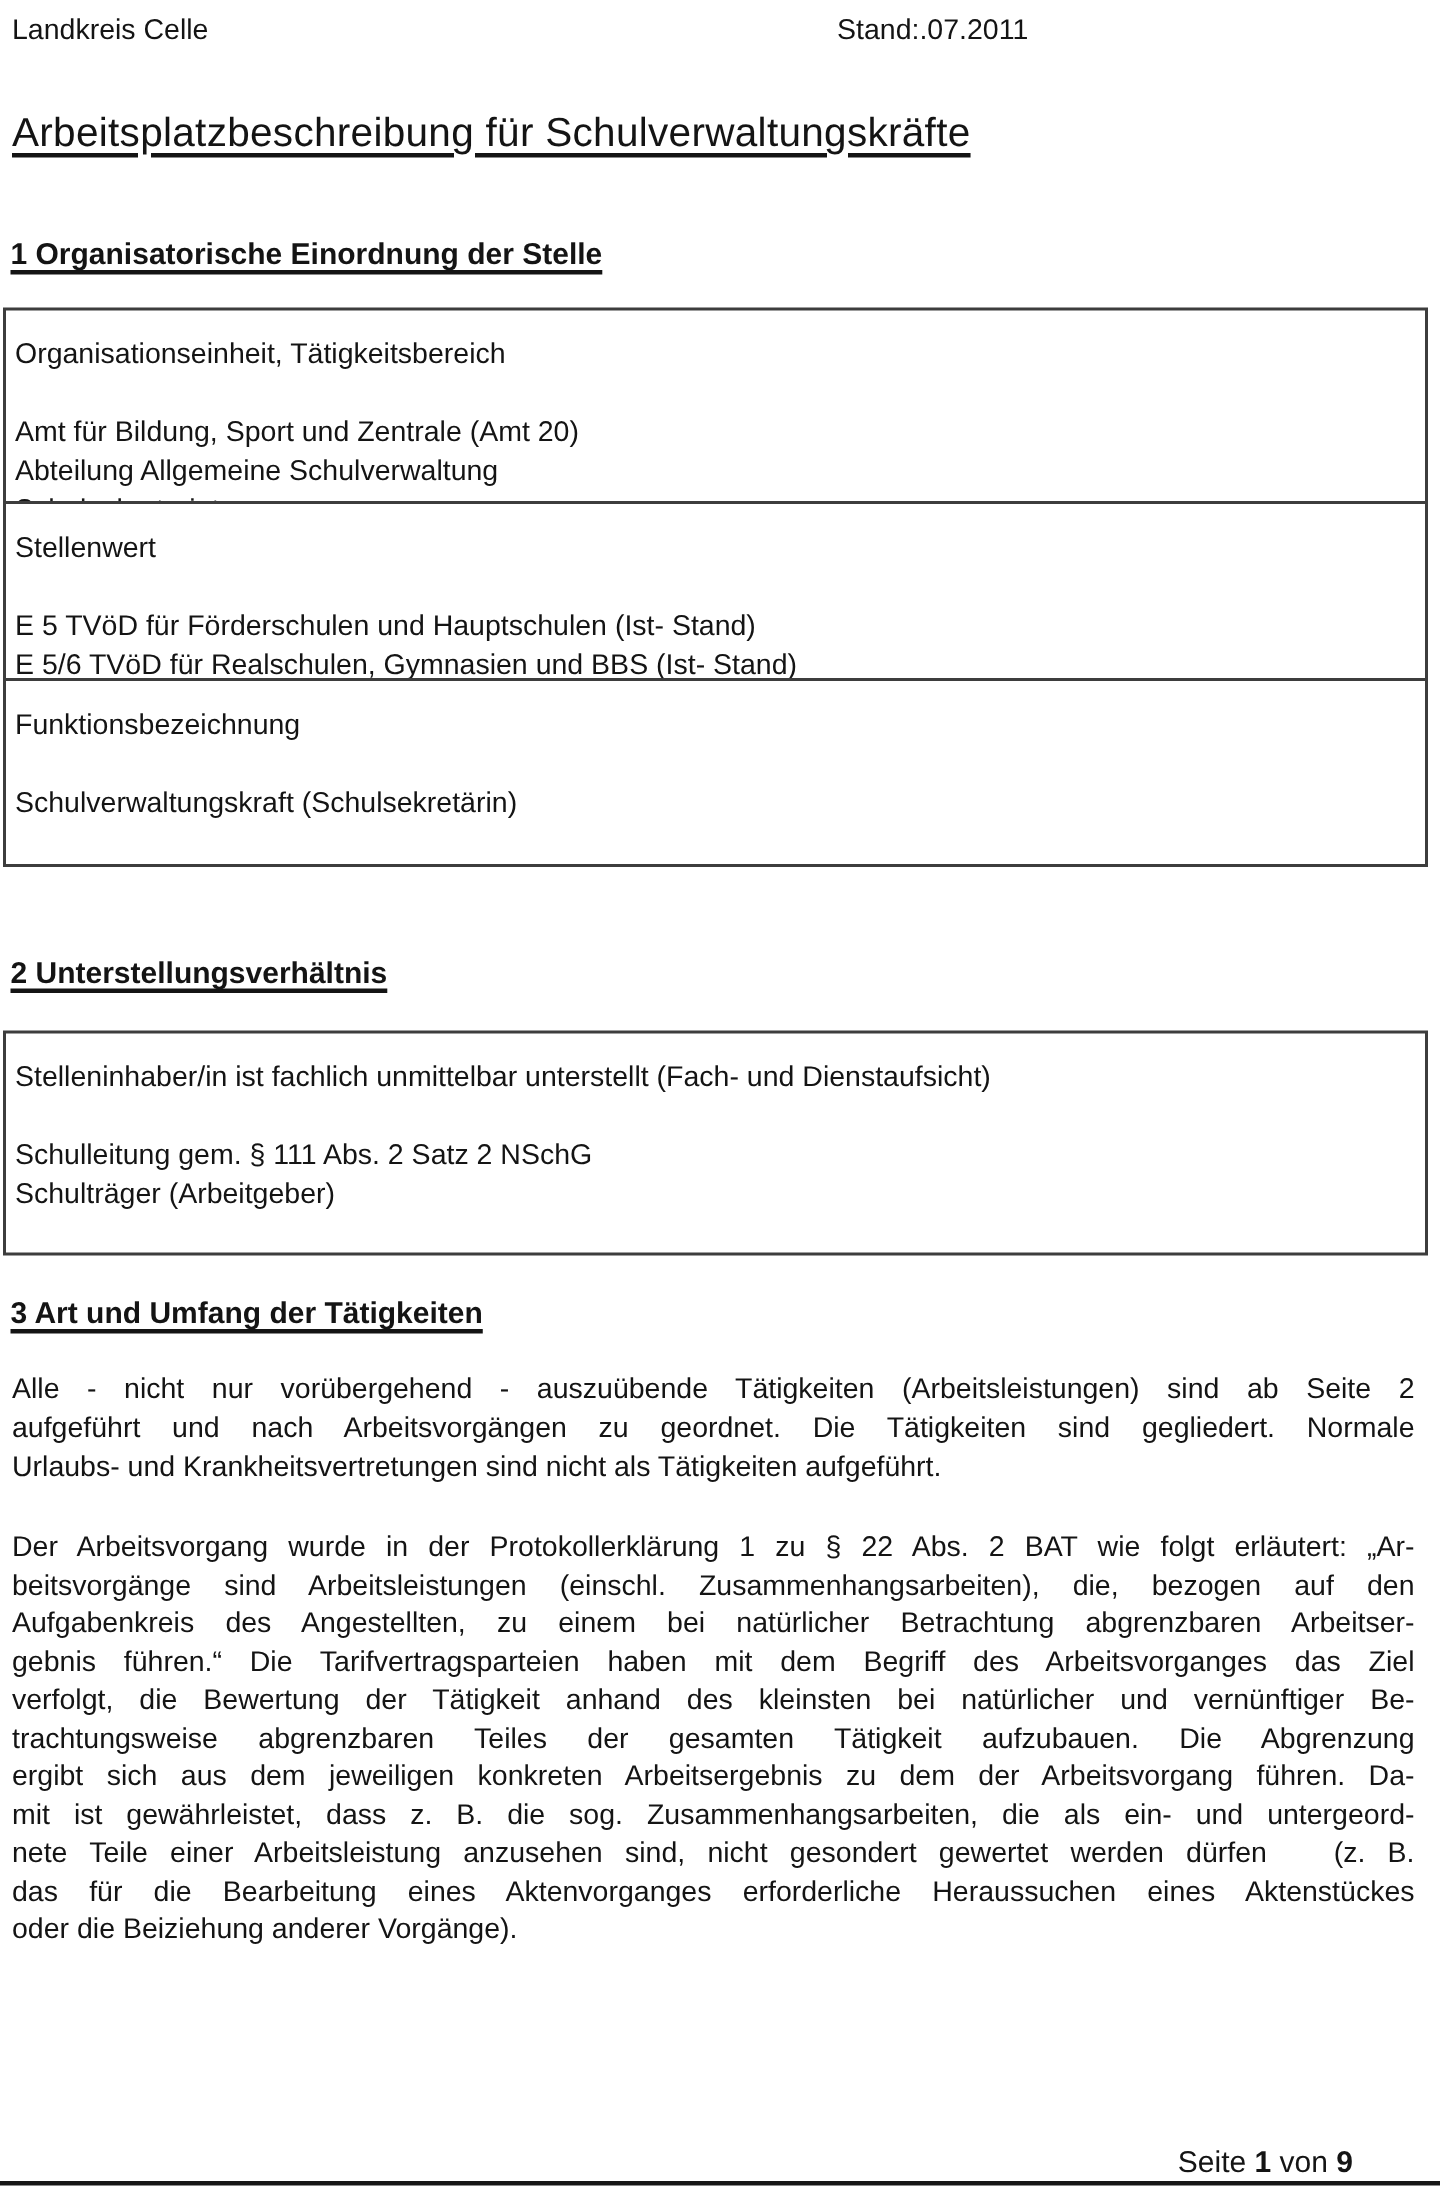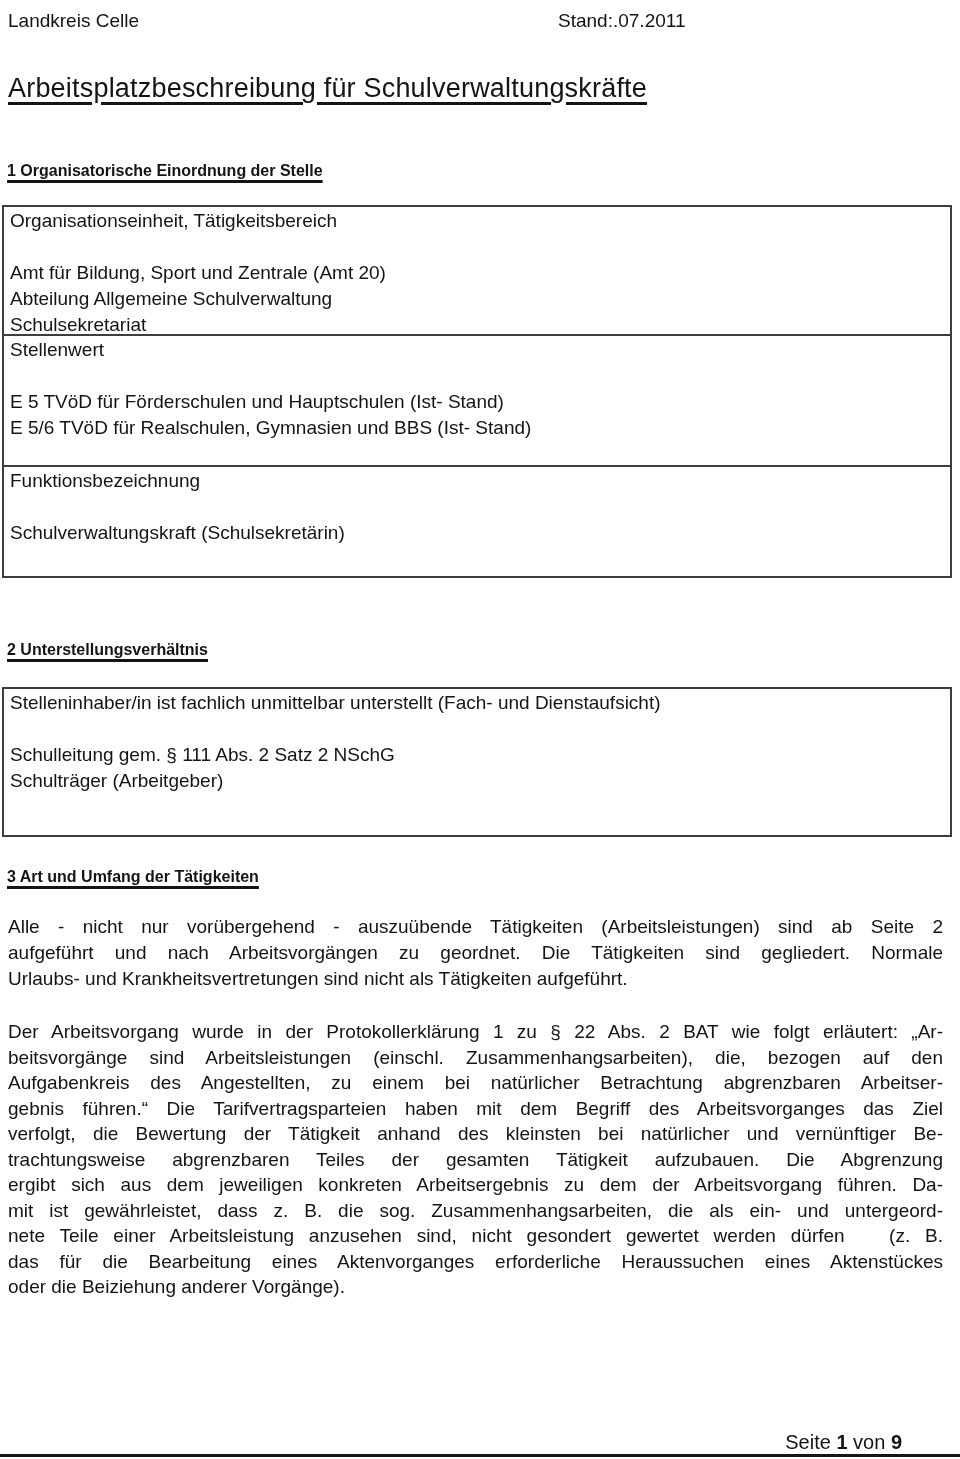--- a/index.html
+++ b/index.html
@@ -26,21 +26,21 @@
     font-size: 27px; font-weight: normal; line-height: 36px;
     text-decoration: underline;
     text-decoration-thickness: 3px;
     text-underline-offset: 5px;
     letter-spacing: 0.2px;
   }
 
   
   .sec-heading {
     left: 7px;
-    font-size: 16px; font-weight: bold; line-height: 27px;
+    font-size: 20px; font-weight: bold; line-height: 27px;
     text-decoration: underline;
     text-decoration-thickness: 2.5px;
     text-underline-offset: 4px;
   }
   .h1 { top: 157px; }
   .h2 { top: 636px; }
   .h3 { top: 863px; }
 
   
   .box {
@@ -48,22 +48,22 @@
     border: 2px solid #3d3d3d;
     box-sizing: border-box;
     background: #fff;
   }
   .tbl1 { top: 205px; height: 373px; }
   .tbl2 { top: 687px; height: 150px; }
   .row { box-sizing: border-box; overflow: hidden; }
   .row + .row { border-top: 2px solid #3d3d3d; }
   .r1 { height: 127px; }
   .r2 { height: 118px; }
-  .r3 { height: 124px; margin-top: 13px; }
-  .cell { padding: 1px 8px 0 6px; }
+  .r3 { height: 124px; }
+  .cell { padding: 17px 8px 0 6px; }
   .cell .lines { margin-top: 26px; }
 
   
   .para { left: 8px; width: 935px; overflow: hidden; }
   .p1 { top: 914px; }
   .p2 { top: 1019px; line-height: 25.5px; }
   .jlines .tline { text-align: justify; text-align-last: justify; white-space: normal; }
   .jlines .tline:last-child { text-align-last: auto; }
 
   

